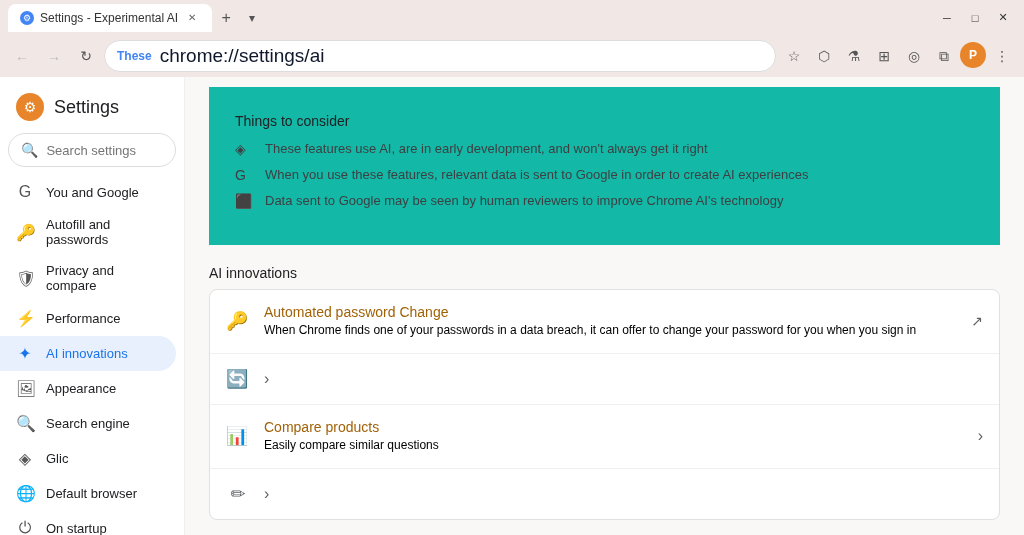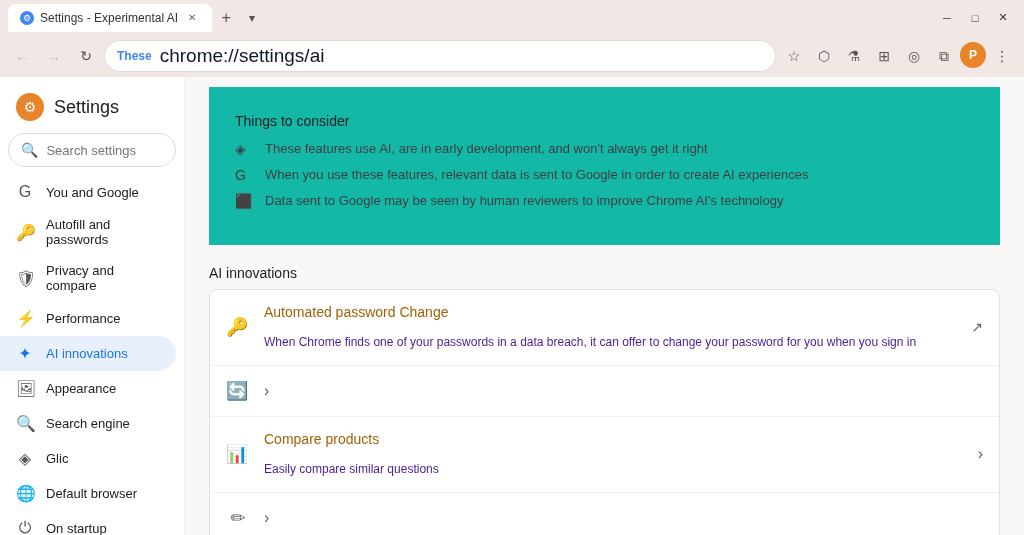--- a/index.html
+++ b/index.html
@@ -189,21 +189,21 @@
       align-items: center;
       padding: 14px 16px;
       border-bottom: 1px solid #f0f0f0;
       cursor: pointer;
       gap: 14px;
     }
     .card-item:last-child { border-bottom: none; }
     .card-item-icon { font-size: 18px; color: #5f6368; min-width: 24px; text-align: center; }
     .card-item-content { flex: 1; }
     .card-item-title { font-size: 14px; color: #a16207; font-weight: 400; }
-    .card-item-desc { font-size: 12px; color: #4c1d95; margin-top: 14px; line-height: 1.4; }
+    .card-item-desc { font-size: 12px; color: #000000; margin-top: 2px; line-height: 1.4; }
     .card-item-arrow { color: #5f6368; font-size: 16px; }
     .card-item-ext { color: #5f6368; font-size: 14px; }
   </style>
 </head>
 <body>
 
 <div class="titlebar">
   <div class="tab-bar">
     <div class="tab">
       <div class="tab-favicon"></div>

